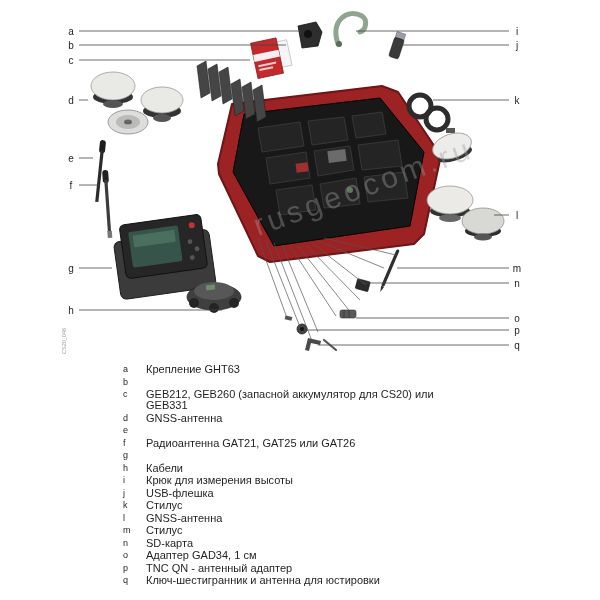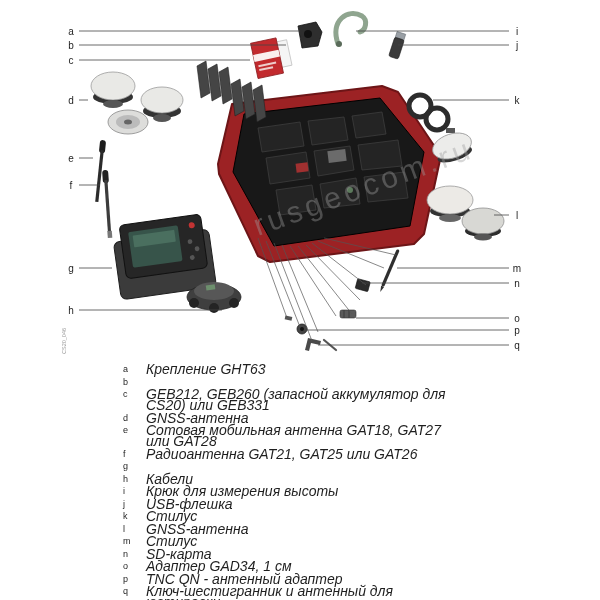--- a/index.html
+++ b/index.html
@@ -2,21 +2,21 @@
 <html><head>
 <meta charset="utf-8">
 <style>
   html,body{margin:0;padding:0;background:#ffffff;}
   body{width:600px;height:600px;overflow:hidden;font-family:"Liberation Sans",sans-serif;}
   .page{position:relative;width:600px;height:600px;background:#fff;}
   .figure{position:absolute;top:0;left:0;width:600px;height:362px;}
   .legend{position:absolute;left:123px;top:364px;width:360px;}
   .lrow{display:flex;align-items:flex-start;margin-bottom:1.5px;}
   .ll{flex:none;width:23px;font-size:9px;line-height:11px;color:#1f1f1f;}
-  .lt{font-size:14px;line-height:11px;color:#1f1f1f;max-width:302px;font-style:italic;}
+  .lt{font-size:11px;line-height:11px;color:#1f1f1f;max-width:302px;}
   text{font-family:"Liberation Sans",sans-serif;}
 </style>
 </head>
 <body>
 
 <div class="page">
 
   <svg class="figure" width="600" height="362" viewBox="0 0 600 362">
 
     <g>
@@ -224,21 +224,20 @@
     <div class="lrow">
         <span class="ll">c</span>
         <span class="lt">GEB212, GEB260 (запасной аккумулятор для CS20) или GEB331</span>
       </div>
     <div class="lrow">
         <span class="ll">d</span>
         <span class="lt">GNSS-антенна</span>
       </div>
     <div class="lrow">
         <span class="ll">e</span>
-        <span class="lt">Сотовая мобильная антенна GAT18, GAT27 или GAT28</span>
       </div>
     <div class="lrow">
         <span class="ll">f</span>
         <span class="lt">Радиоантенна GAT21, GAT25 или GAT26</span>
       </div>
     <div class="lrow">
         <span class="ll">g</span>
       </div>
     <div class="lrow">
         <span class="ll">h</span>
@@ -271,17 +270,17 @@
     <div class="lrow">
         <span class="ll">o</span>
         <span class="lt">Адаптер GAD34, 1 см</span>
       </div>
     <div class="lrow">
         <span class="ll">p</span>
         <span class="lt">TNC QN - антенный адаптер</span>
       </div>
     <div class="lrow">
         <span class="ll">q</span>
-        <span class="lt">Ключ-шестигранник и антенный для юстировки</span>
+        <span class="lt">Ключ-шестигранник и антенна для юстировки</span>
       </div>
   </div>
 
 </div>
 
 </body></html>

